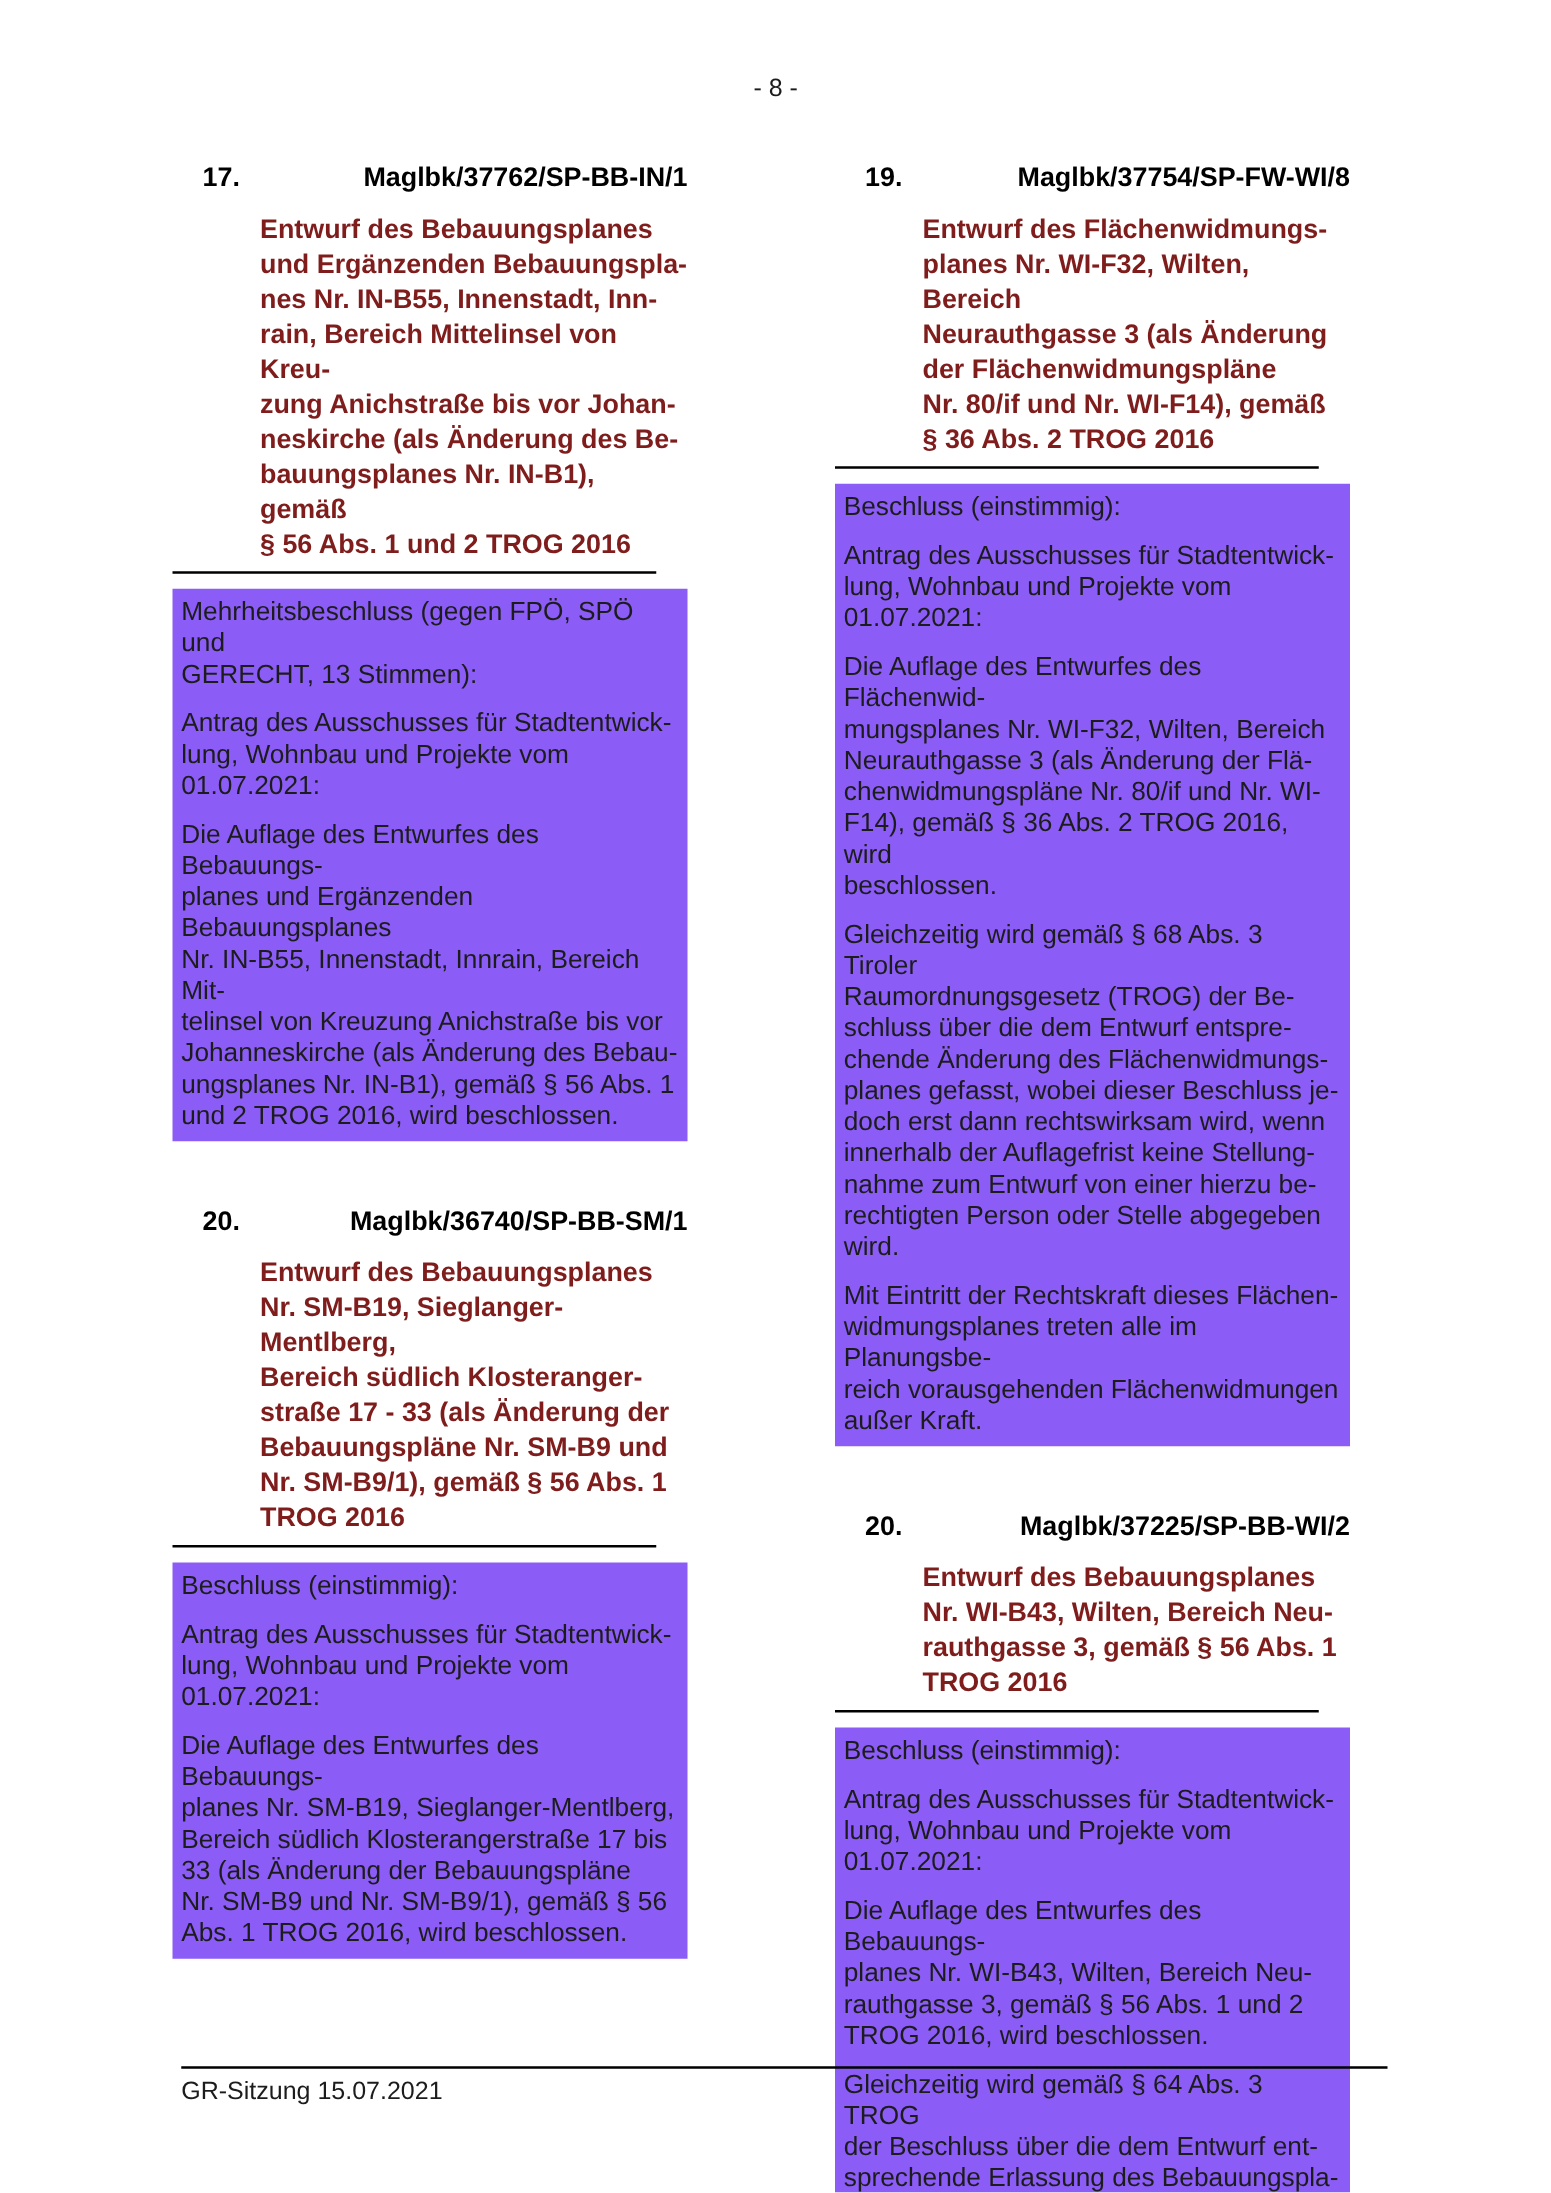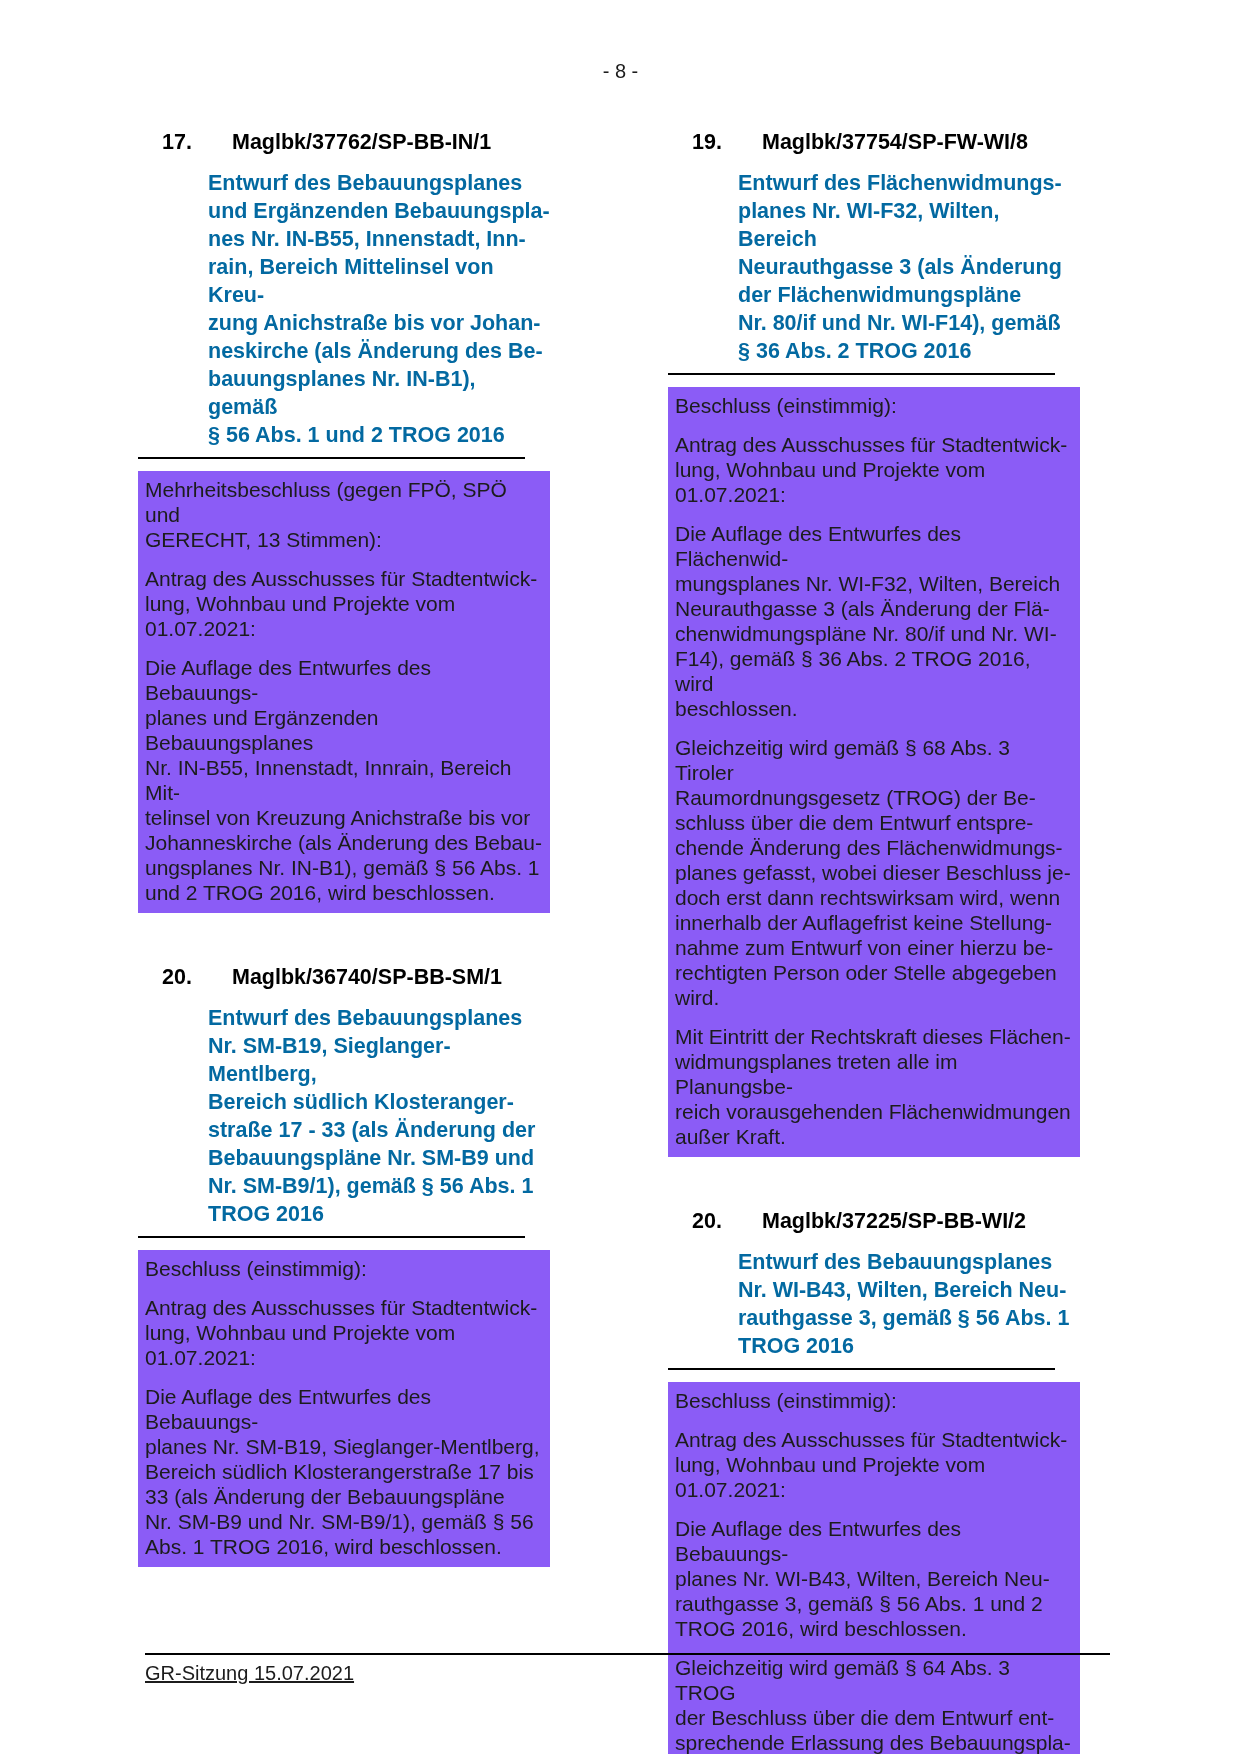--- a/index.html
+++ b/index.html
@@ -43,27 +43,28 @@
     font-size: 21.5px;
     line-height: 28px;
     color: #000000;
   }
   .item-no {
     flex: 0 0 70px;
     margin-left: 24px;
   }
   .item-ref {
     flex: 1 1 auto;
+    text-align: right;
   }
   .item-title {
     margin: 13px 0 0 70px;
     font-weight: bold;
     font-size: 21.5px;
     line-height: 28px;
-    color: #0369a1;
+    color: #7f1d1d;
     white-space: pre-line;
   }
   .rule {
     margin-top: 8px;
     width: calc(100% - 25px);
     border-top: 2px solid #000000;
     height: 0;
   }
   .resolution {
     margin-top: 12px;
@@ -86,21 +87,20 @@
     width: 965px;
   }
   .footer-divider {
     border-top: 2px solid #000000;
     height: 0;
   }
   .footer-text {
     margin-top: 7px;
     font-size: 20px;
     color: #1c1c1c;
-    text-decoration: underline;
   }
 </style>
 </head>
 <body>
 
 <div class="page">
 
   <div class="page-number">- 8 -</div>
 
   <div class="col col-left">

